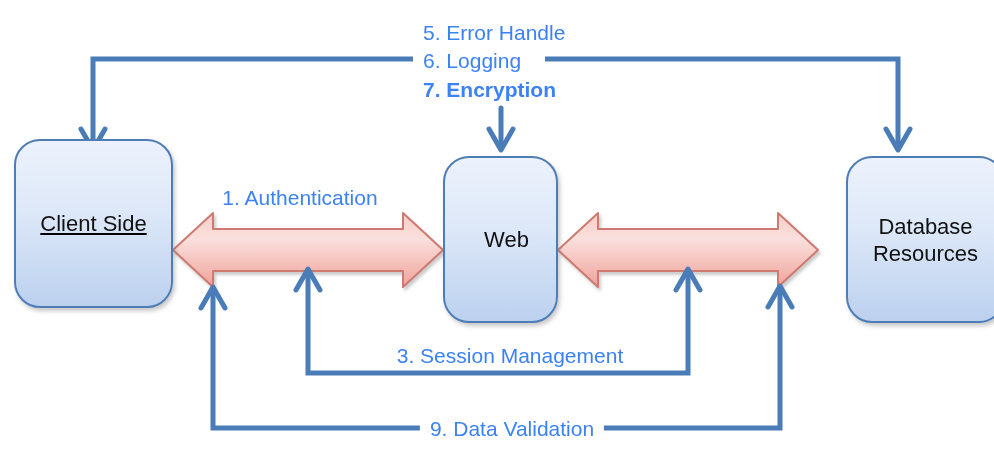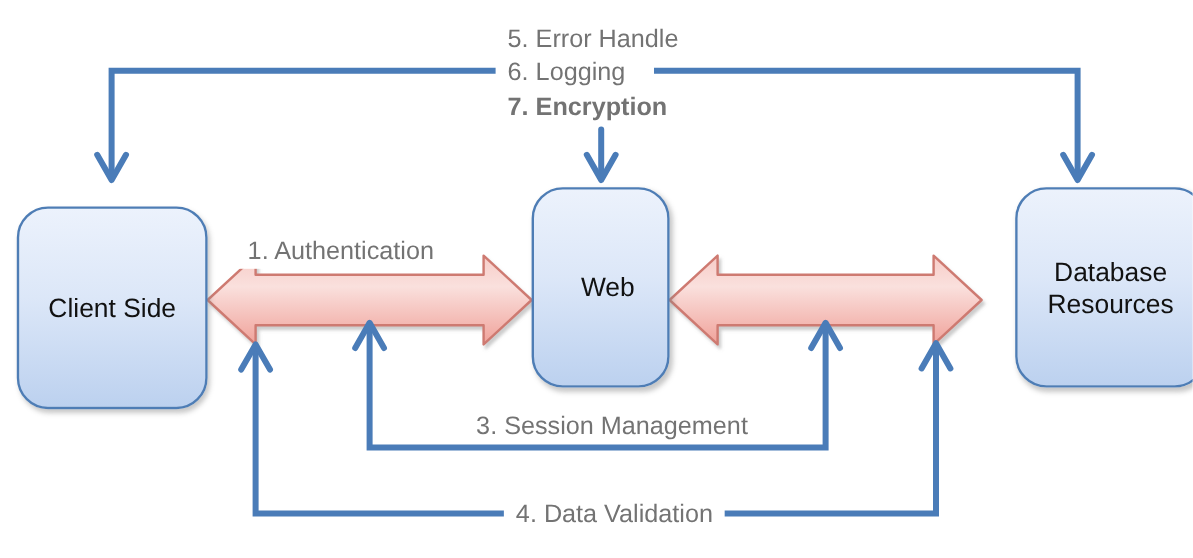--- a/index.html
+++ b/index.html
@@ -31,37 +31,37 @@
     align-items: center;
     justify-content: center;
     text-align: center;
     box-sizing: border-box;
   }
   .node-label {
     font-size: 22px;
     line-height: 27px;
     color: #111111;
   }
-  .node-client   { left: 14px;  top: 172px; width: 159px; height: 169px; }
+  .node-client   { left: 14px;  top: 139px; width: 159px; height: 169px; text-decoration: underline; }
   .node-web      { left: 443px; top: 156px; width: 115px; height: 167px; padding-left: 12px; }
   .node-database { left: 818px; top: 156px; width: 159px; height: 167px; margin-left: 28px; }
 
   .flow-label {
     position: absolute;
     font-size: 21px;
     line-height: 29px;
-    color: #737373;
+    color: #3b82f6;
     white-space: nowrap;
     background: #ffffff;
     padding: 0 10px;
   }
   .lbl-error-handle { left: 413px; top: 18px; }
   .lbl-logging      { left: 413px; top: 46px; padding-right: 24px; }
   .lbl-encryption   { left: 413px; top: 75px; font-weight: bold; }
-  .lbl-authentication { left: 284px; top: 183px; transform: translateX(-50%); margin-top: 12px; }
+  .lbl-authentication { left: 300px; top: 183px; transform: translateX(-50%); }
   .lbl-authorization  { left: 688px; top: 183px; transform: translateX(-50%); }
   .lbl-session    { left: 510px; top: 341px; transform: translateX(-50%); }
   .lbl-validation { left: 512px; top: 414px; transform: translateX(-50%); }
 
   .blue-line {
     stroke: #4A7CB8;
     stroke-width: 5;
     fill: none;
     stroke-linecap: round;
     stroke-linejoin: miter;
@@ -134,15 +134,15 @@
   </div>
   <div class="node node-database">
     <span class="node-label">Database Resources</span>
   </div>
 
   <div class="flow-label lbl-error-handle">5. Error Handle</div>
   <div class="flow-label lbl-logging">6. Logging</div>
   <div class="flow-label lbl-encryption">7. Encryption</div>
   <div class="flow-label lbl-authentication">1. Authentication</div>
   <div class="flow-label lbl-session">3. Session Management</div>
-  <div class="flow-label lbl-validation">4. Data Validation</div>
+  <div class="flow-label lbl-validation">9. Data Validation</div>
 
 </div>
 
 </body></html>

